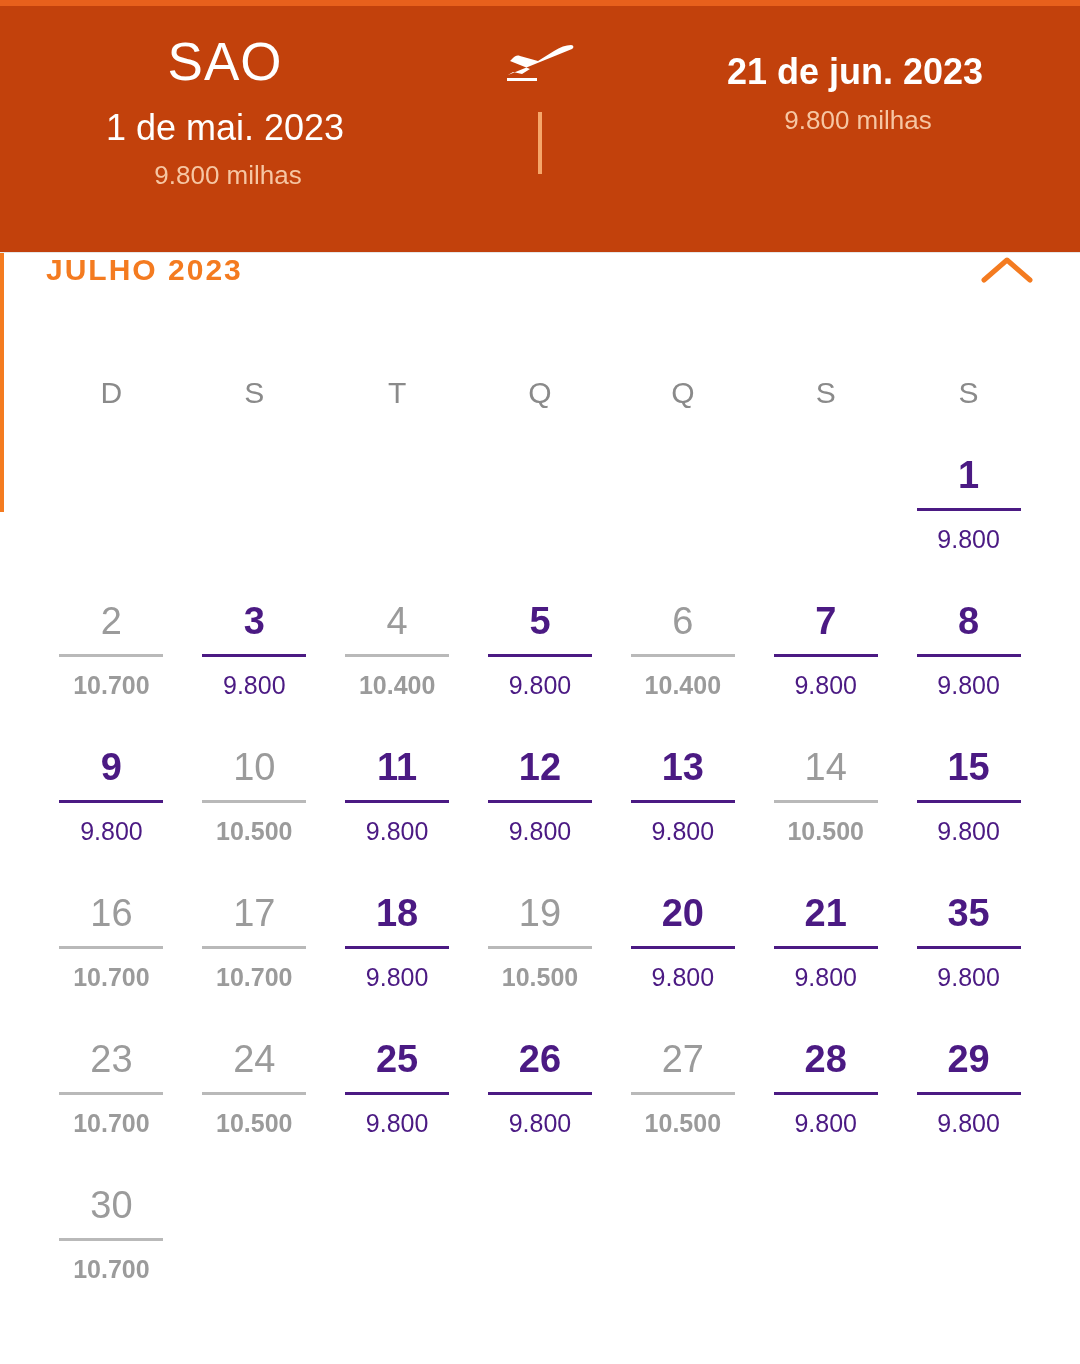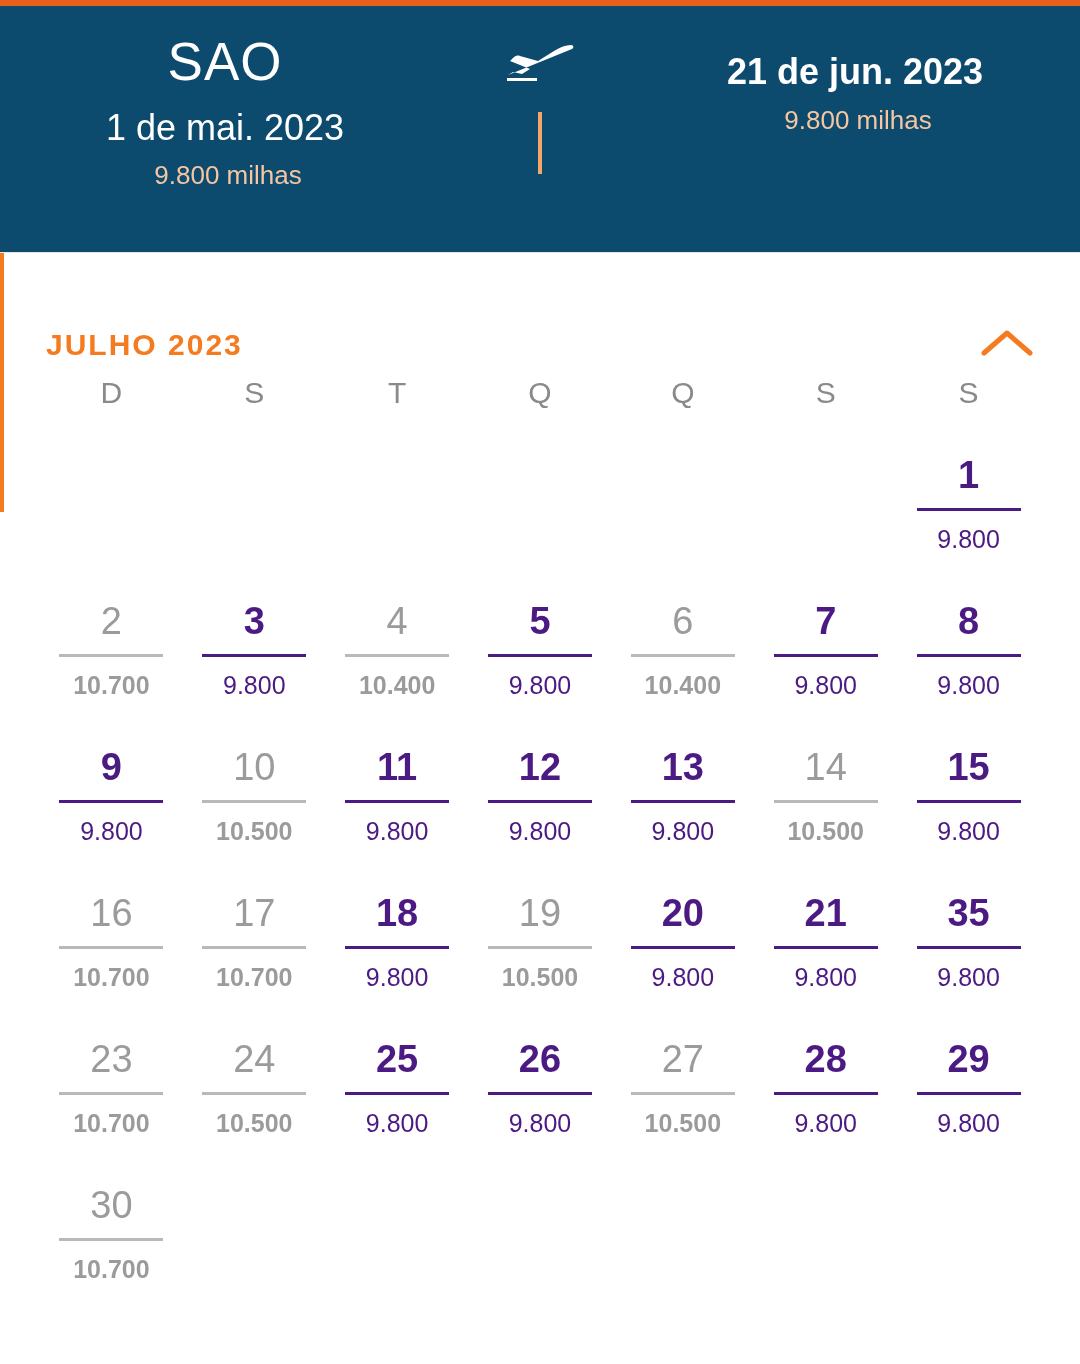--- a/index.html
+++ b/index.html
@@ -12,21 +12,21 @@
     background: #ffffff;
     font-family: "Liberation Sans", sans-serif;
     overflow: hidden;
   }
 
   
   .header {
     position: relative;
     width: 1080px;
     height: 252px;
-    background: #0c4a6e;
+    background: #c2410c;
     box-sizing: border-box;
     display: flex;
     align-items: flex-start;
   }
   .header::before {
     content: "";
     position: absolute;
     top: 0; left: 0; right: 0;
     height: 6px;
     background: #e8601c;
@@ -77,21 +77,21 @@
     height: 62px;
     background: #f6a66a;
     margin-top: 22px;
   }
 
   
   .month-bar {
     position: relative;
     height: 110px;
     display: flex;
-    align-items: flex-end;
+    align-items: flex-start;
     justify-content: space-between;
     padding: 0 46px 0 46px;
     box-sizing: border-box;
     border-top: 1px solid #e6e6e6;
   }
   .month-bar::before {
     content: "";
     position: absolute;
     left: 0;
     top: 0;

